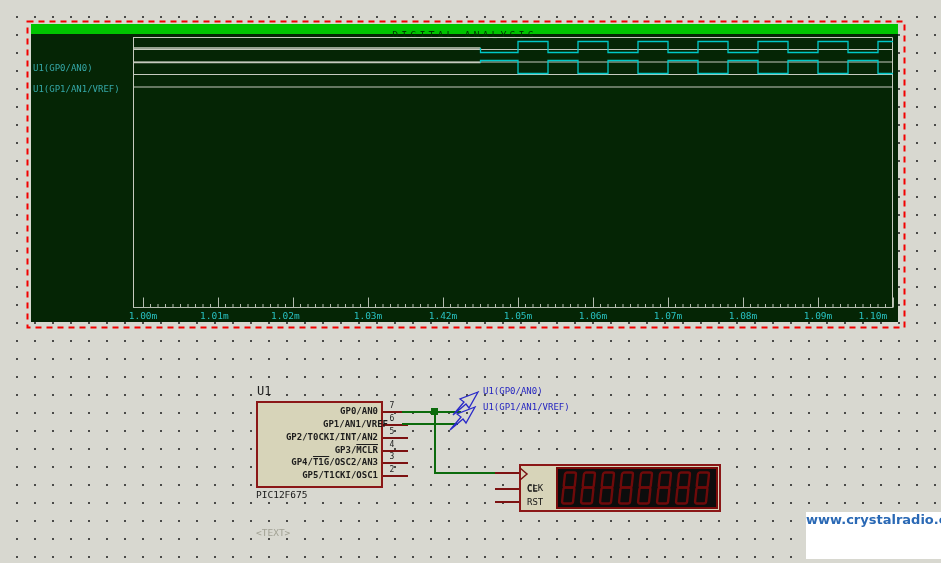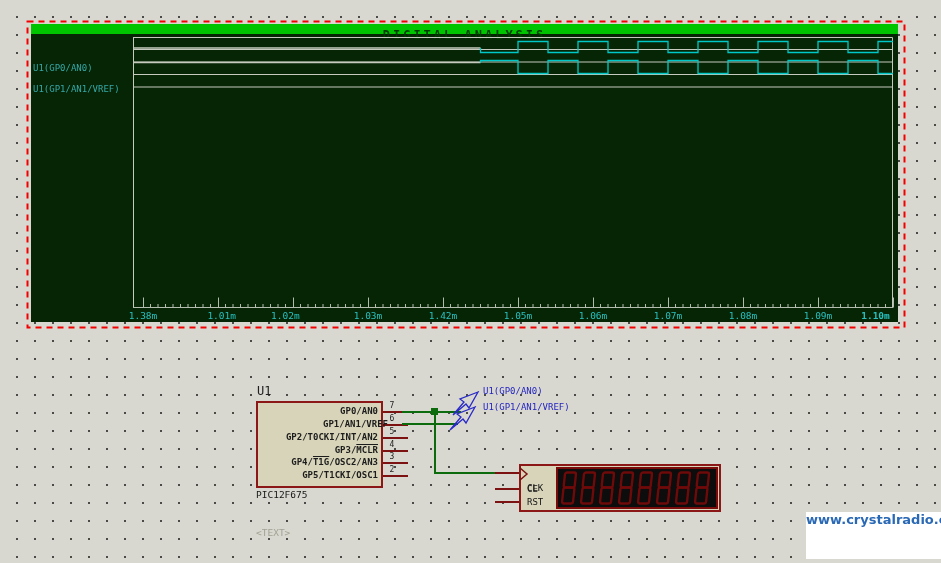--- a/index.html
+++ b/index.html
@@ -8,21 +8,21 @@
   #stage{position:relative;width:941px;height:563px;
          background-color:#d8d8d0;
          background-image:radial-gradient(circle, #4a4a48 1px, transparent 1.5px);
          background-size:18px 18px;background-position:8px 8px;}
   .abs{position:absolute;}
   
   #awin{position:absolute;left:31px;top:24px;width:867px;height:298px;
         background:#052505;}
   #titlebar{position:absolute;left:0;top:0;width:867px;height:10px;
             background:#00c400;text-align:center;}
-  #titlebar span{font-size:12px;font-weight:bold;letter-spacing:3px;
+  #titlebar span{font-size:10px;font-weight:normal;letter-spacing:3px;
                  color:#013b01;line-height:10px;display:inline-block;}
   .chan-label{position:absolute;font-size:9px;color:#35a8a8;white-space:nowrap;}
   .tick-label{position:absolute;top:310px;height:10px;font-size:9.5px;
               color:#28c0c0;white-space:nowrap;}
   #plot{position:absolute;left:0;top:0;pointer-events:none;}
   #selrect{position:absolute;left:0;top:0;pointer-events:none;}
   
   .comp-box{position:absolute;background:#d7d4b9;border:2px solid #8b1717;box-sizing:border-box;}
   .pin-stub{position:absolute;height:2px;background:#7d1212;}
   .pin-num{position:absolute;width:14px;height:10px;font-size:8px;line-height:10px;
@@ -172,31 +172,31 @@
       <line x1="878" y1="304" x2="878" y2="307.5" stroke="#b4bcb0" stroke-width="1"></line>
       <line x1="885.5" y1="304" x2="885.5" y2="307.5" stroke="#b4bcb0" stroke-width="1"></line>
       <line x1="893.5" y1="297.5" x2="893.5" y2="307.5" stroke="#b4bcb0" stroke-width="1"></line>
       <path d="M133.5 48 H480.4999999999995" fill="none" stroke="#c6cabe" stroke-width="1.3"></path>
       <path d="M480.4999999999995 48 V52.5 H518.0000000000003 V41.5 H548.0000000000003 V52.5 H578.0000000000005 V41.5 H608.0000000000005 V52.5 H638.0000000000005 V41.5 H668.0000000000005 V52.5 H698.0000000000005 V41.5 H728.0000000000006 V52.5 H758.0000000000006 V41.5 H788.0000000000006 V52.5 H818.0000000000006 V41.5 H848.0000000000007 V52.5 H878.0000000000007 V41.5 H893.0000000000007" fill="none" stroke="#00c8c8" stroke-width="1.3"></path>
       <path d="M133.5 62.5 H480.4999999999995" fill="none" stroke="#c6cabe" stroke-width="1.3"></path>
       <path d="M480.4999999999995 62.5 V60.5 H518.0000000000003 V73.5 H548.0000000000003 V60.5 H578.0000000000005 V73.5 H608.0000000000005 V60.5 H638.0000000000005 V73.5 H668.0000000000005 V60.5 H698.0000000000005 V73.5 H728.0000000000006 V60.5 H758.0000000000006 V73.5 H788.0000000000006 V60.5 H818.0000000000006 V73.5 H848.0000000000007 V60.5 H878.0000000000007 V73.5 H893.0000000000007" fill="none" stroke="#00c8c8" stroke-width="1.3"></path>
     </svg>
 
   <div id="ticks">
-      <div class="tick-label" style="left: 125px; width: 36px; text-align: center;">1.38m</div>
-      <div class="tick-label" style="left: 200px; width: 36px; text-align: right;">1.01m</div>
+      <div class="tick-label" style="left: 125px; width: 36px; text-align: center;">1.00m</div>
+      <div class="tick-label" style="left: 200px; width: 36px; text-align: left;">1.01m</div>
       <div class="tick-label" style="left: 271px; width: 36px; ">1.02m</div>
       <div class="tick-label" style="left: 350px; width: 36px; text-align: center;">1.03m</div>
       <div class="tick-label" style="left: 425px; width: 36px; text-align: center;">1.42m</div>
       <div class="tick-label" style="left: 500px; width: 36px; text-align: center;">1.05m</div>
       <div class="tick-label" style="left: 575px; width: 36px; text-align: center;">1.06m</div>
       <div class="tick-label" style="left: 650px; width: 36px; text-align: center;">1.07m</div>
       <div class="tick-label" style="left: 725px; width: 36px; text-align: center;">1.08m</div>
       <div class="tick-label" style="left: 800px; width: 36px; text-align: center;">1.09m</div>
-      <div class="tick-label" style="left: 858.5px; width: 34px; text-align: center; font-weight: bold;">1.10m</div>
+      <div class="tick-label" style="left: 858.5px; width: 34px; text-align: left;">1.10m</div>
     </div>
 
   <div class="ref-label" style="left:257px;top:384px">U1</div>
   <div class="comp-box" style="left:256px;top:401px;width:127px;height:87px"></div>
   <div id="u1pins">
       <div class="pin-stub" style="left: 383px; top: 411px; width: 25px;"></div>
       <div class="pin-num" style="left: 385px; top: 401px;">7</div>
       <div class="pin-label" style="left: 258px; top: 406px; width: 120px;">GP0/AN0</div>
       <div class="pin-stub" style="left: 383px; top: 424px; width: 25px;"></div>
       <div class="pin-num" style="left: 385px; top: 414px;">6</div>

